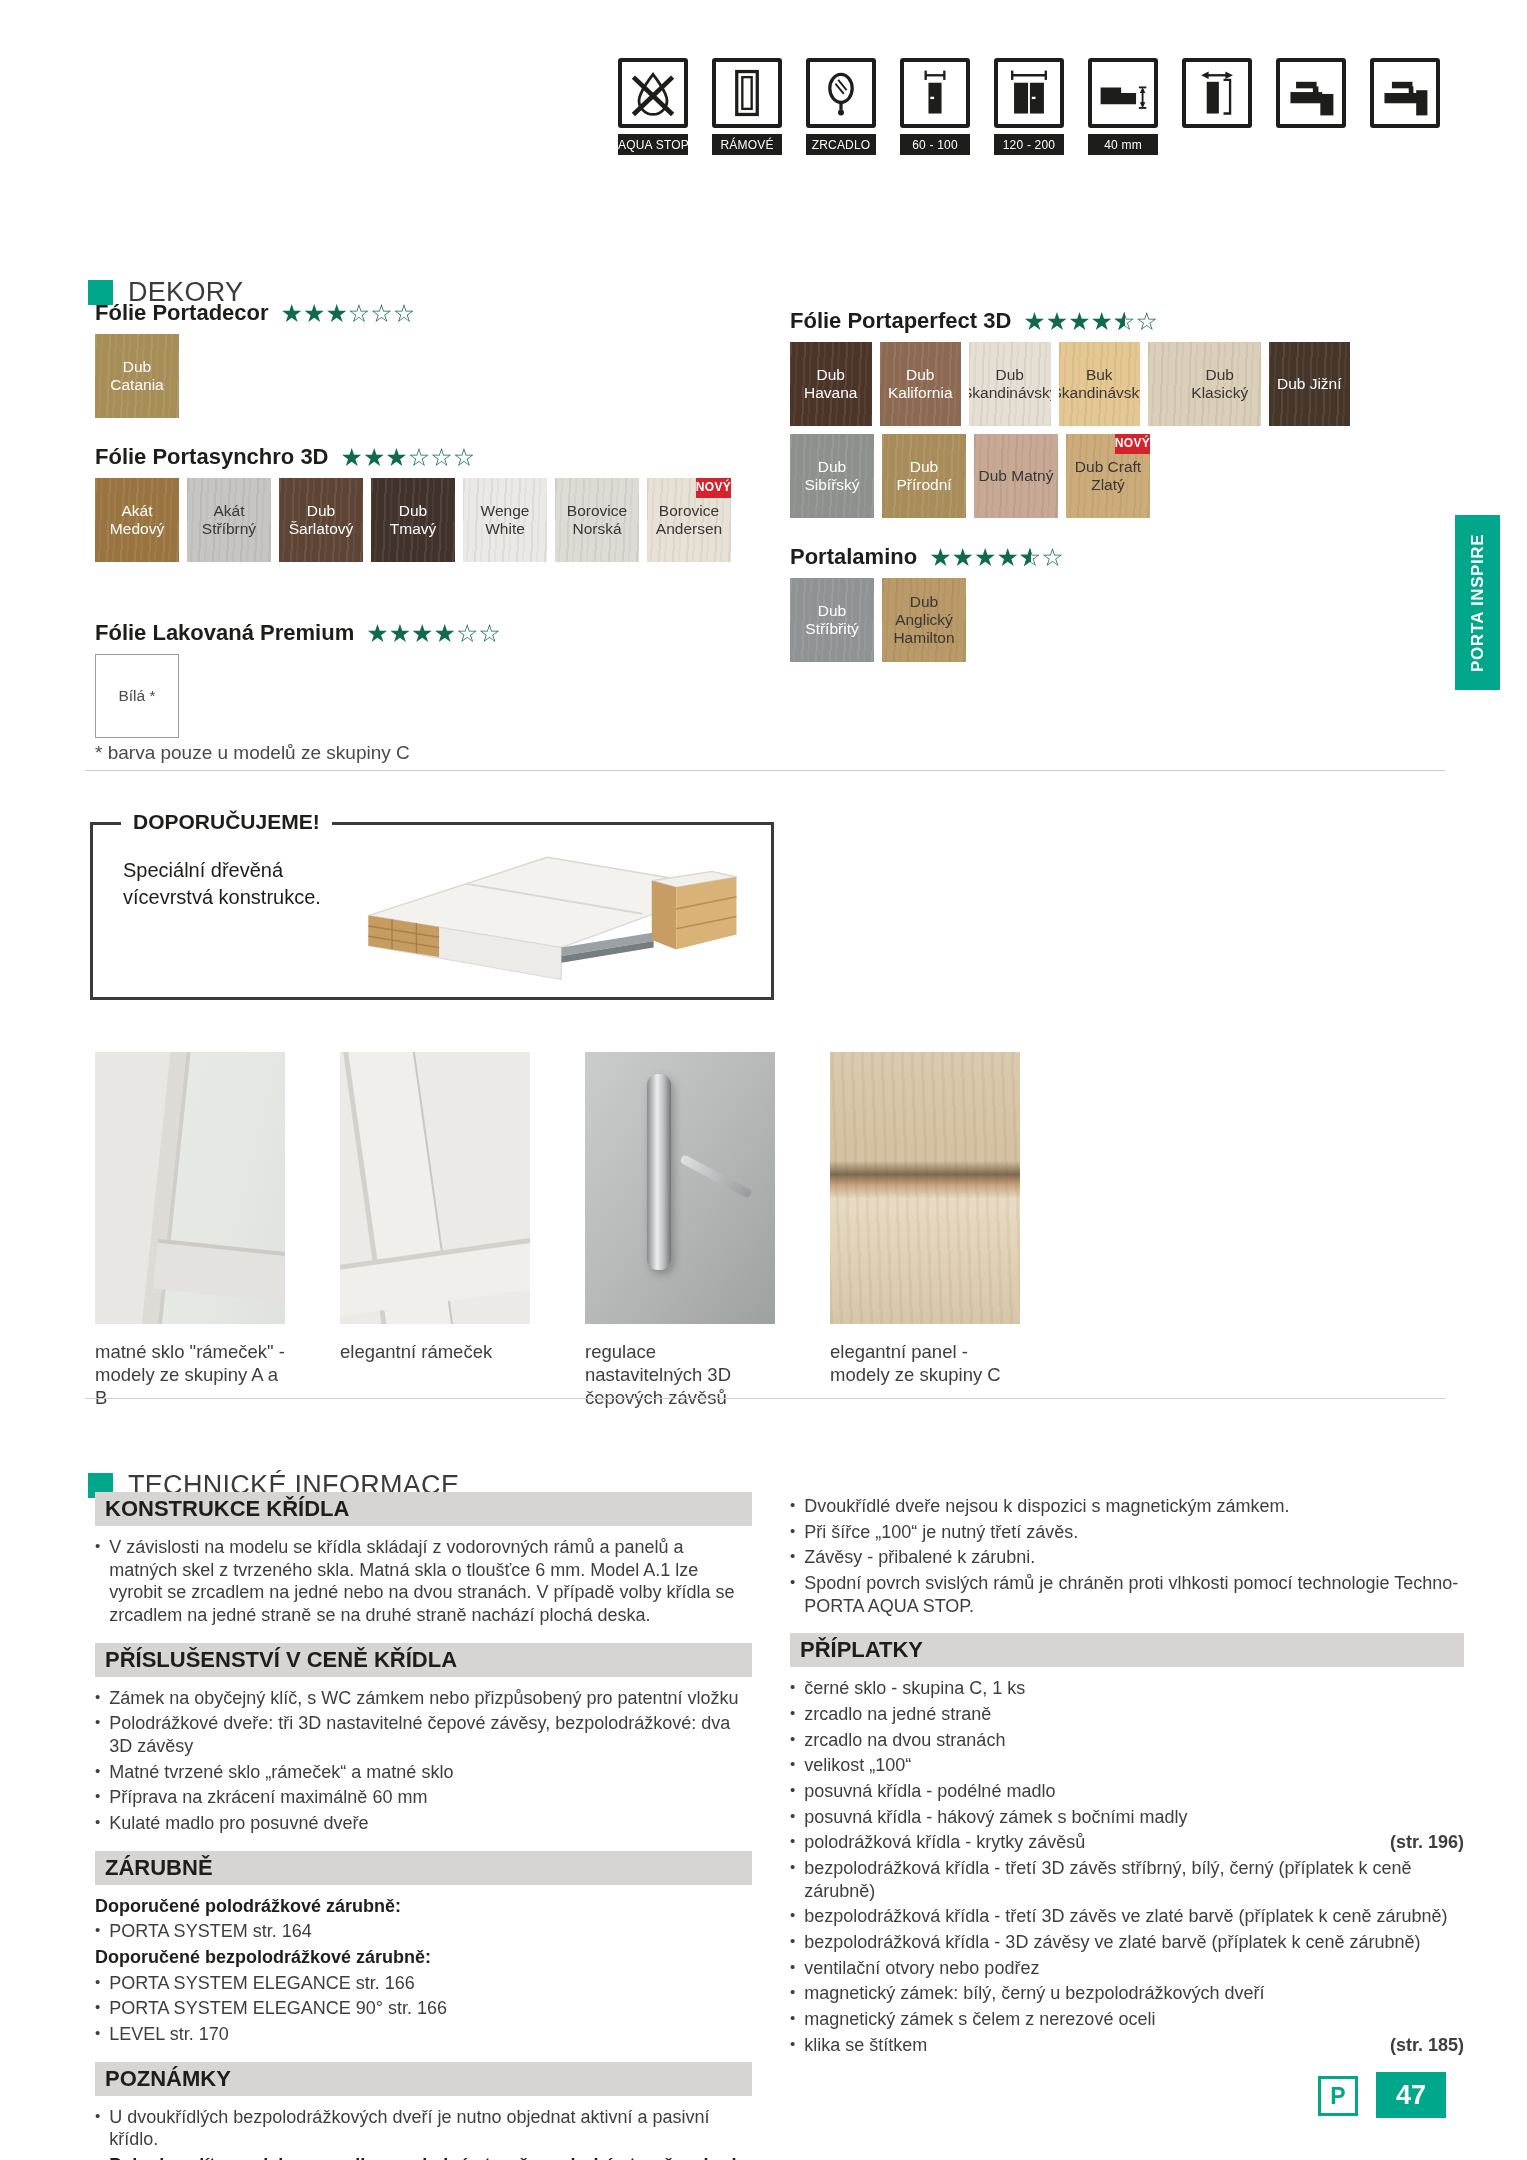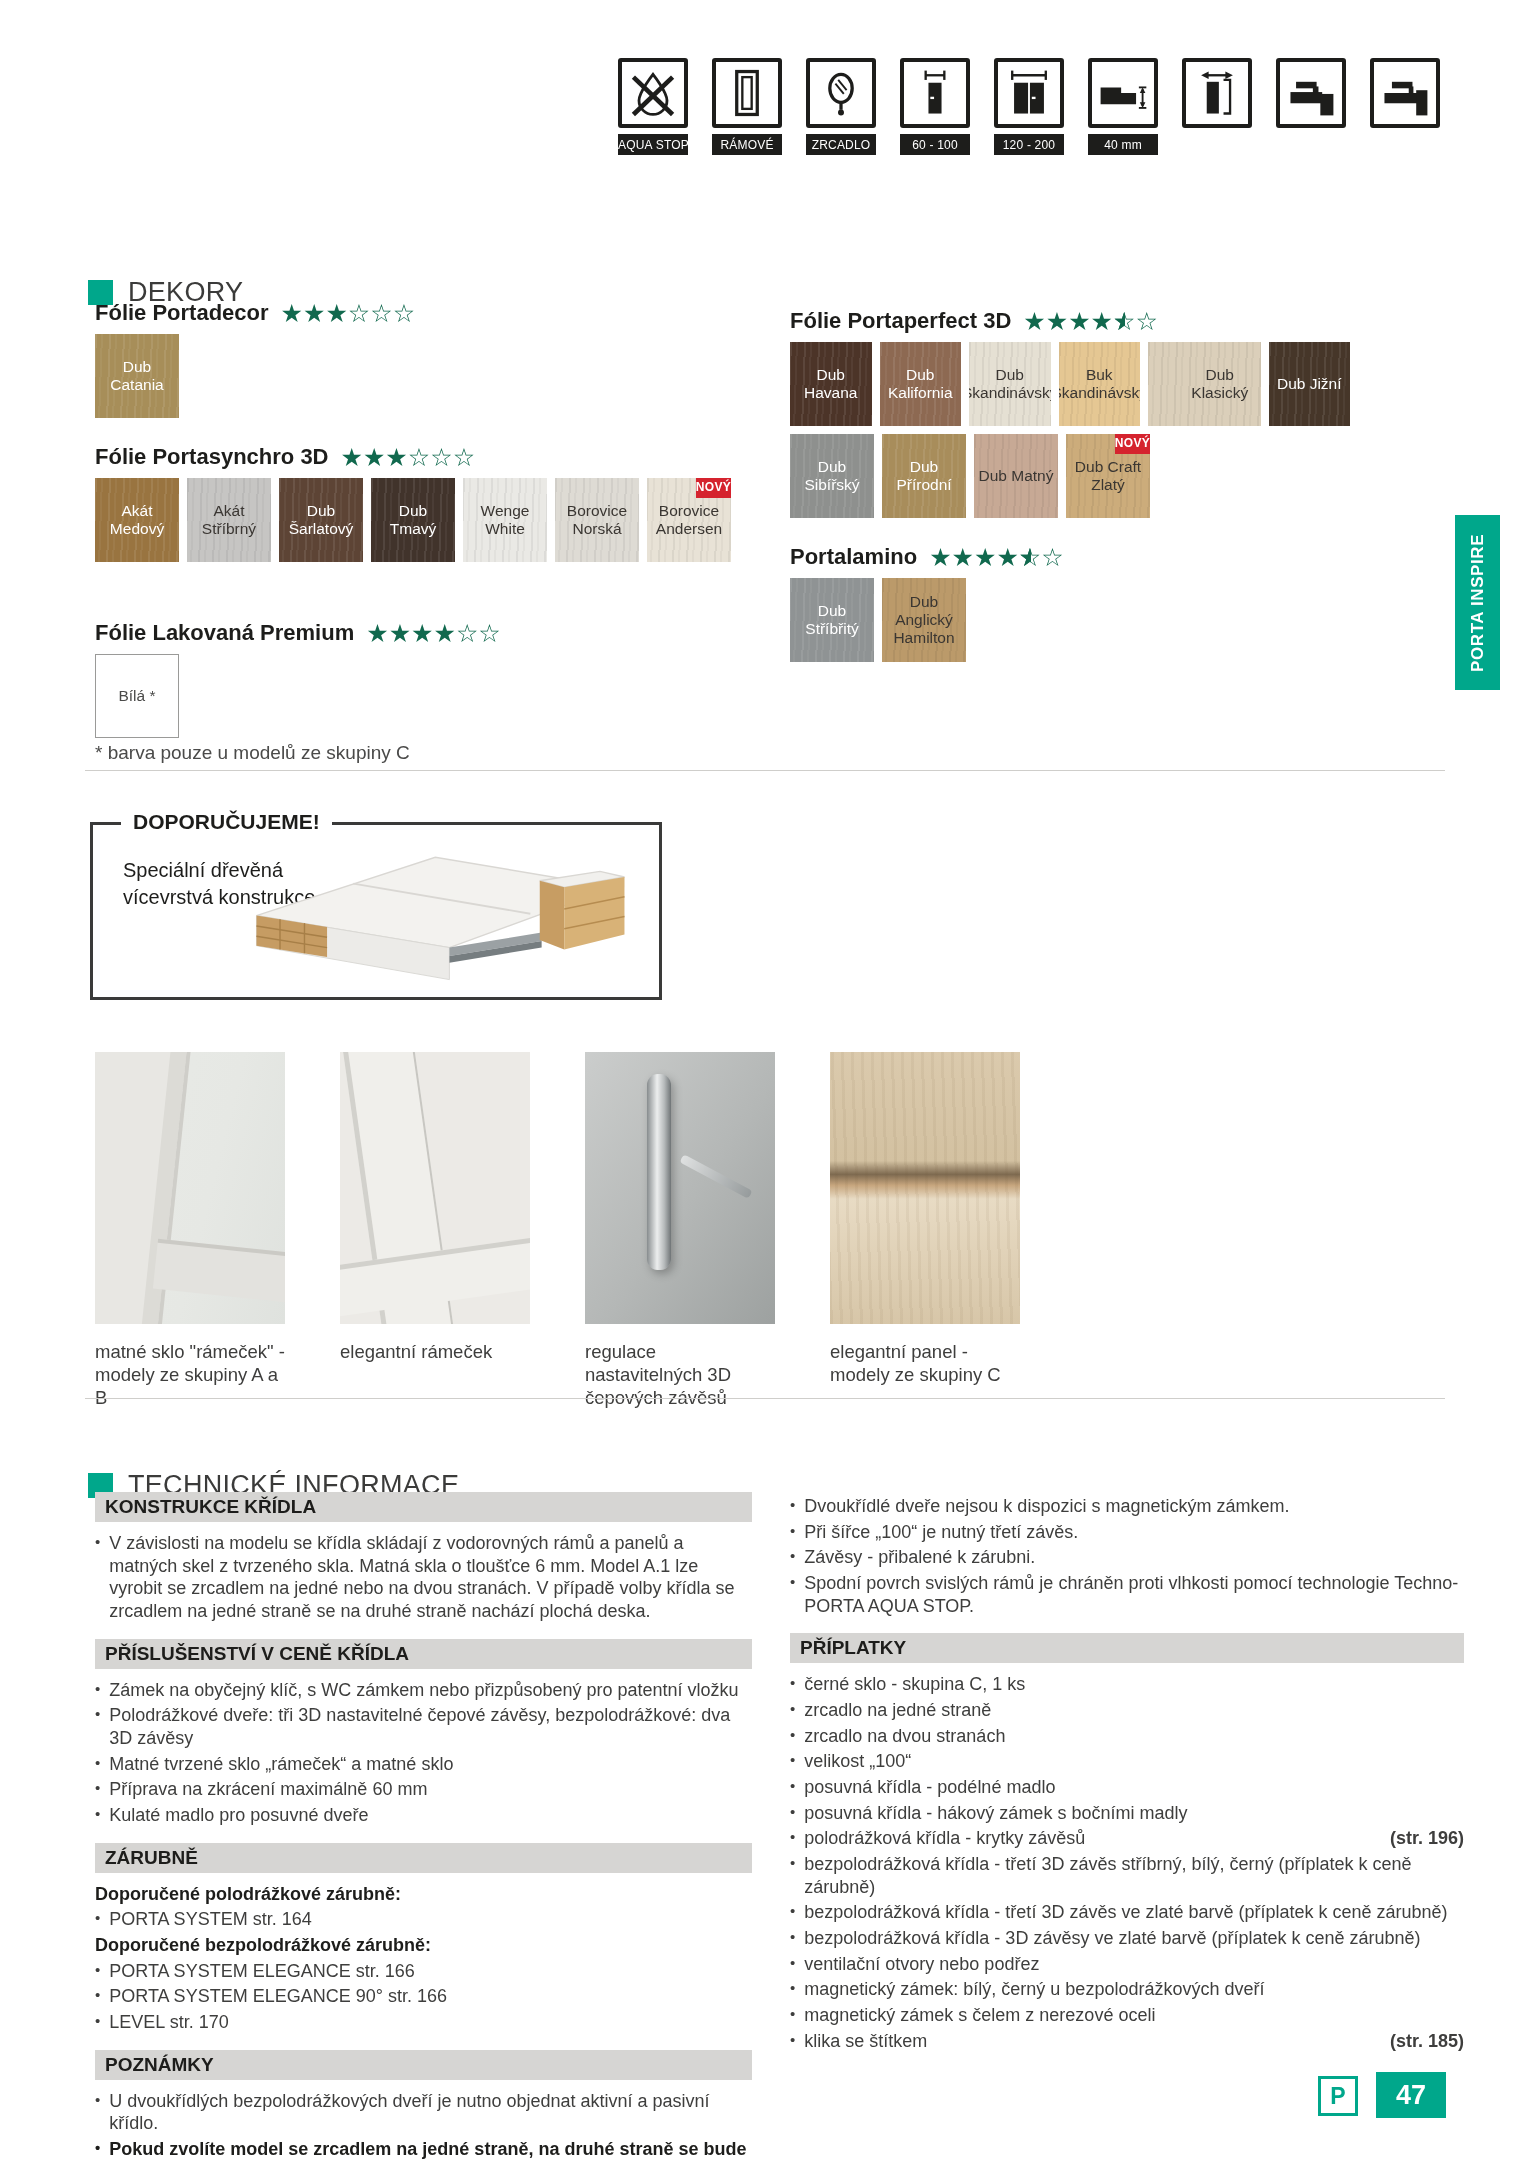--- a/index.html
+++ b/index.html
@@ -46,21 +46,21 @@
 
   
   .side-tab{position:absolute;right:27px;top:515px;width:45px;height:175px;background:var(--accent);color:#fff;
     writing-mode:vertical-rl;transform:rotate(180deg);display:flex;align-items:center;justify-content:center;
     font-size:17px;font-weight:bold;letter-spacing:.6px;}
 
   .divider{position:absolute;left:85px;right:82px;height:1px;background:#cfcecb;}
   .d1{top:770px;} .d2{top:1398px;}
 
   
-  .recommend{position:absolute;left:90px;top:822px;width:572px;height:178px;border:3px solid #3a3a39;box-sizing:border-box;background:#fff;}
+  .recommend{position:absolute;left:90px;top:822px;width:684px;height:178px;border:3px solid #3a3a39;box-sizing:border-box;background:#fff;}
   .rec-title{position:absolute;top:-15px;left:28px;background:#fff;padding:0 12px;font-size:21px;font-weight:bold;color:var(--ink);}
   .rec-text{position:absolute;left:30px;top:32px;width:215px;font-size:20px;line-height:1.35;color:var(--ink);}
   .rec-art{position:absolute;right:14px;bottom:8px;width:410px;height:160px;}
 
   
   .photos{position:absolute;left:95px;top:1052px;display:flex;gap:55px;}
   .photo-card{margin:0;width:190px;}
   .photo{width:190px;height:272px;position:relative;overflow:hidden;}
   .caption{margin-top:16px;font-size:18.5px;line-height:1.25;color:var(--body);}
   .photo-1{background:linear-gradient(104deg,#e9ebe7 0%,#e6e8e4 58%,#dfe2de 100%);}
@@ -73,21 +73,21 @@
   .photo-3::before{content:"";position:absolute;left:62px;top:22px;width:24px;height:196px;border-radius:11px;background:linear-gradient(90deg,#878c8e,#eceeee 42%,#b6babb 72%,#6f7476);box-shadow:3px 4px 8px rgba(0,0,0,.25);}
   .photo-3::after{content:"";position:absolute;left:92px;top:120px;width:78px;height:9px;border-radius:4px;background:linear-gradient(90deg,#dfe1e1,#969b9c);transform:rotate(28deg);}
   .photo-4{background:
     repeating-linear-gradient(88deg, rgba(110,85,50,.07) 0 3px, transparent 3px 10px),
     linear-gradient(180deg,#dbcaad 0%,#d3c1a1 40%,#7e6a50 45%,#c7a67e 49%,#e8dbc4 54%,#d7c6a8 100%);}
 
   
   .tech-col{position:absolute;top:1492px;}
   .tech-col.left{left:95px;width:657px;}
   .tech-col.right{left:790px;width:674px;}
-  .bar{background:var(--bargray);font-size:19px;font-weight:bold;color:var(--ink);padding:4px 10px;margin:16px 0 10px;}
+  .bar{background:var(--bargray);font-size:22px;font-weight:bold;color:var(--ink);padding:4px 10px;margin:16px 0 10px;}
   .tech-col .bar:first-child{margin-top:0;}
   .ti{display:flex;gap:9px;font-size:18px;line-height:1.26;margin:3px 0;color:var(--body);}
   .ti .bu{flex:0 0 auto;font-size:15px;padding-top:1px;}
   .ti .txt{flex:0 1 auto;}
   .ti .ref{margin-left:auto;white-space:nowrap;padding-left:12px;font-weight:bold;}
   .ti.bold{font-weight:bold;color:var(--ink);}
 
   
   .footer-logo{position:absolute;left:1318px;top:2076px;width:40px;height:40px;border:3px solid var(--accent);box-sizing:border-box;color:var(--accent);font-size:23px;font-weight:bold;display:flex;align-items:center;justify-content:center;}
   .page-num{position:absolute;left:1376px;top:2072px;width:70px;height:46px;background:var(--accent);color:#fff;font-size:27px;font-weight:bold;display:flex;align-items:center;justify-content:center;}

